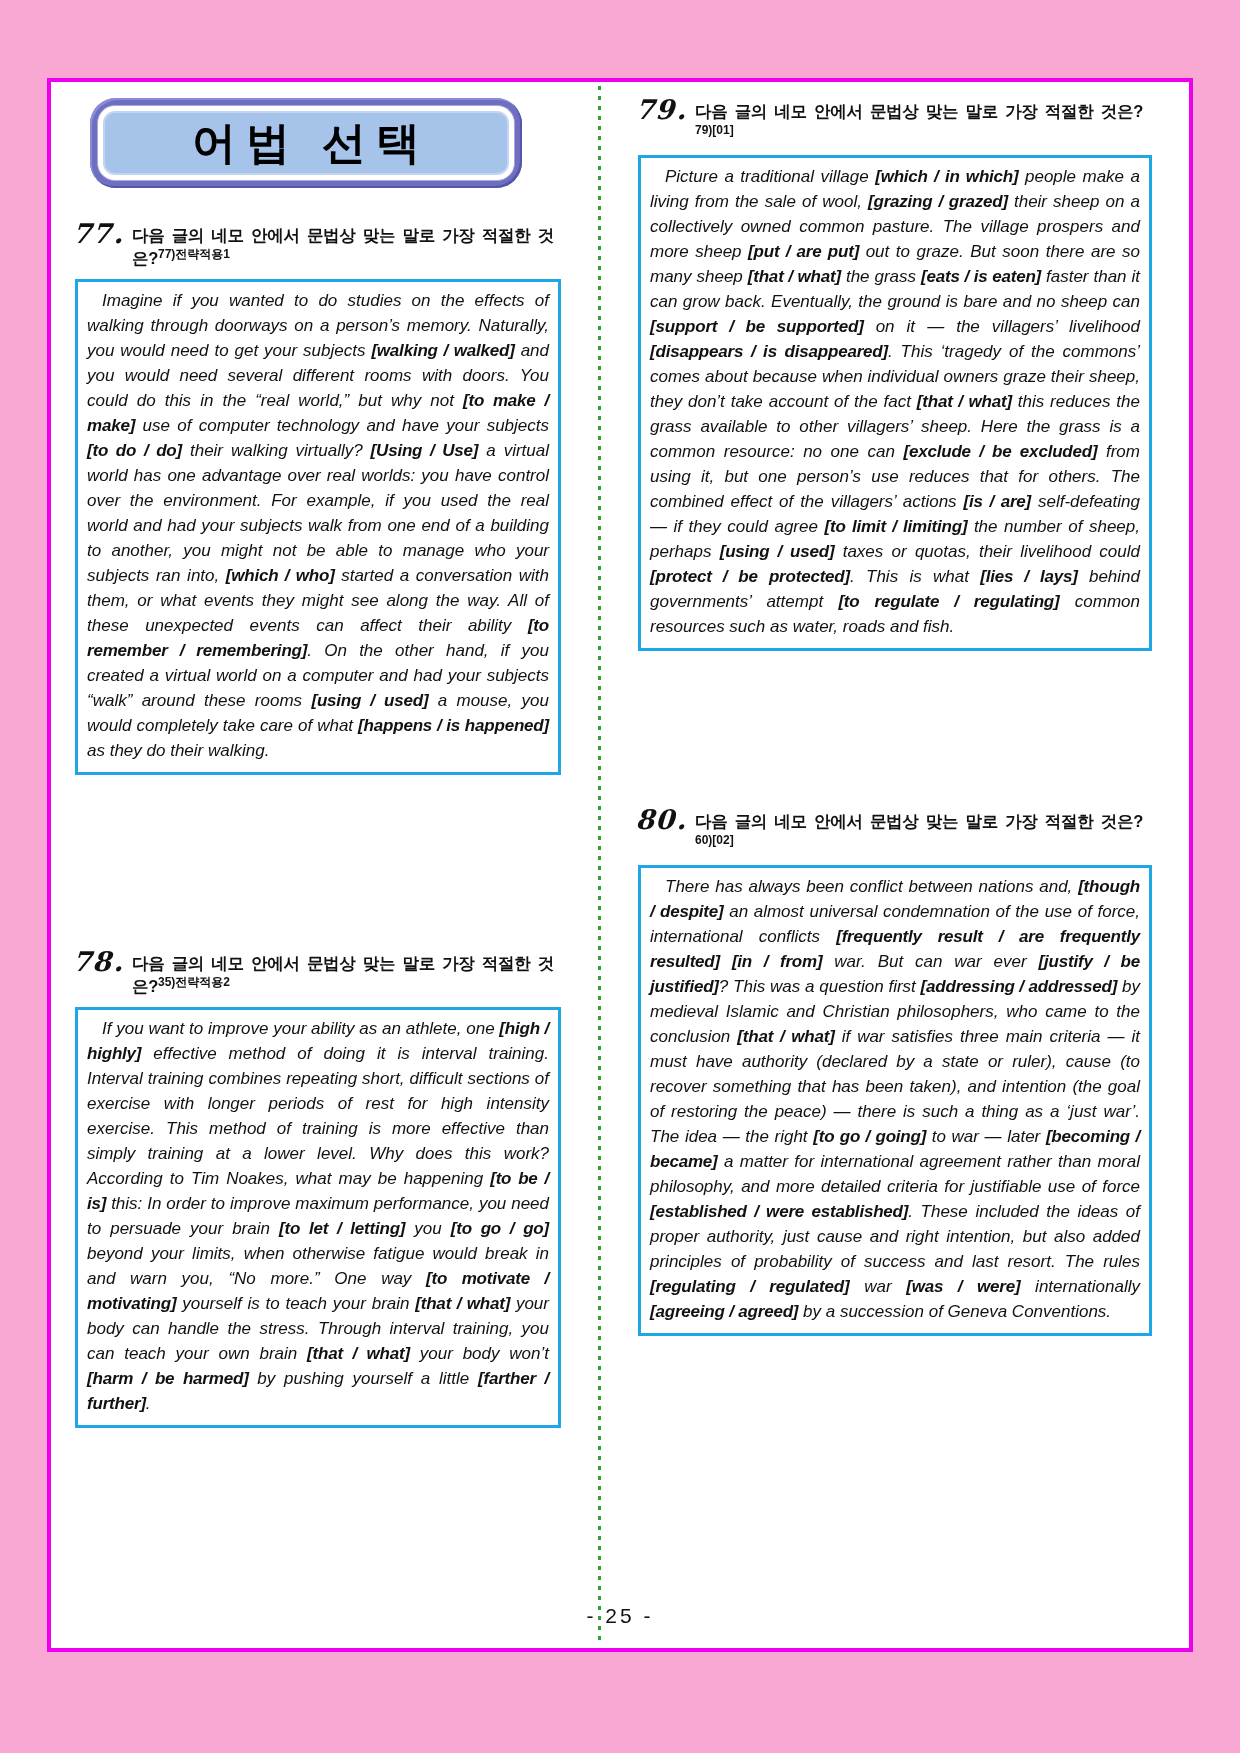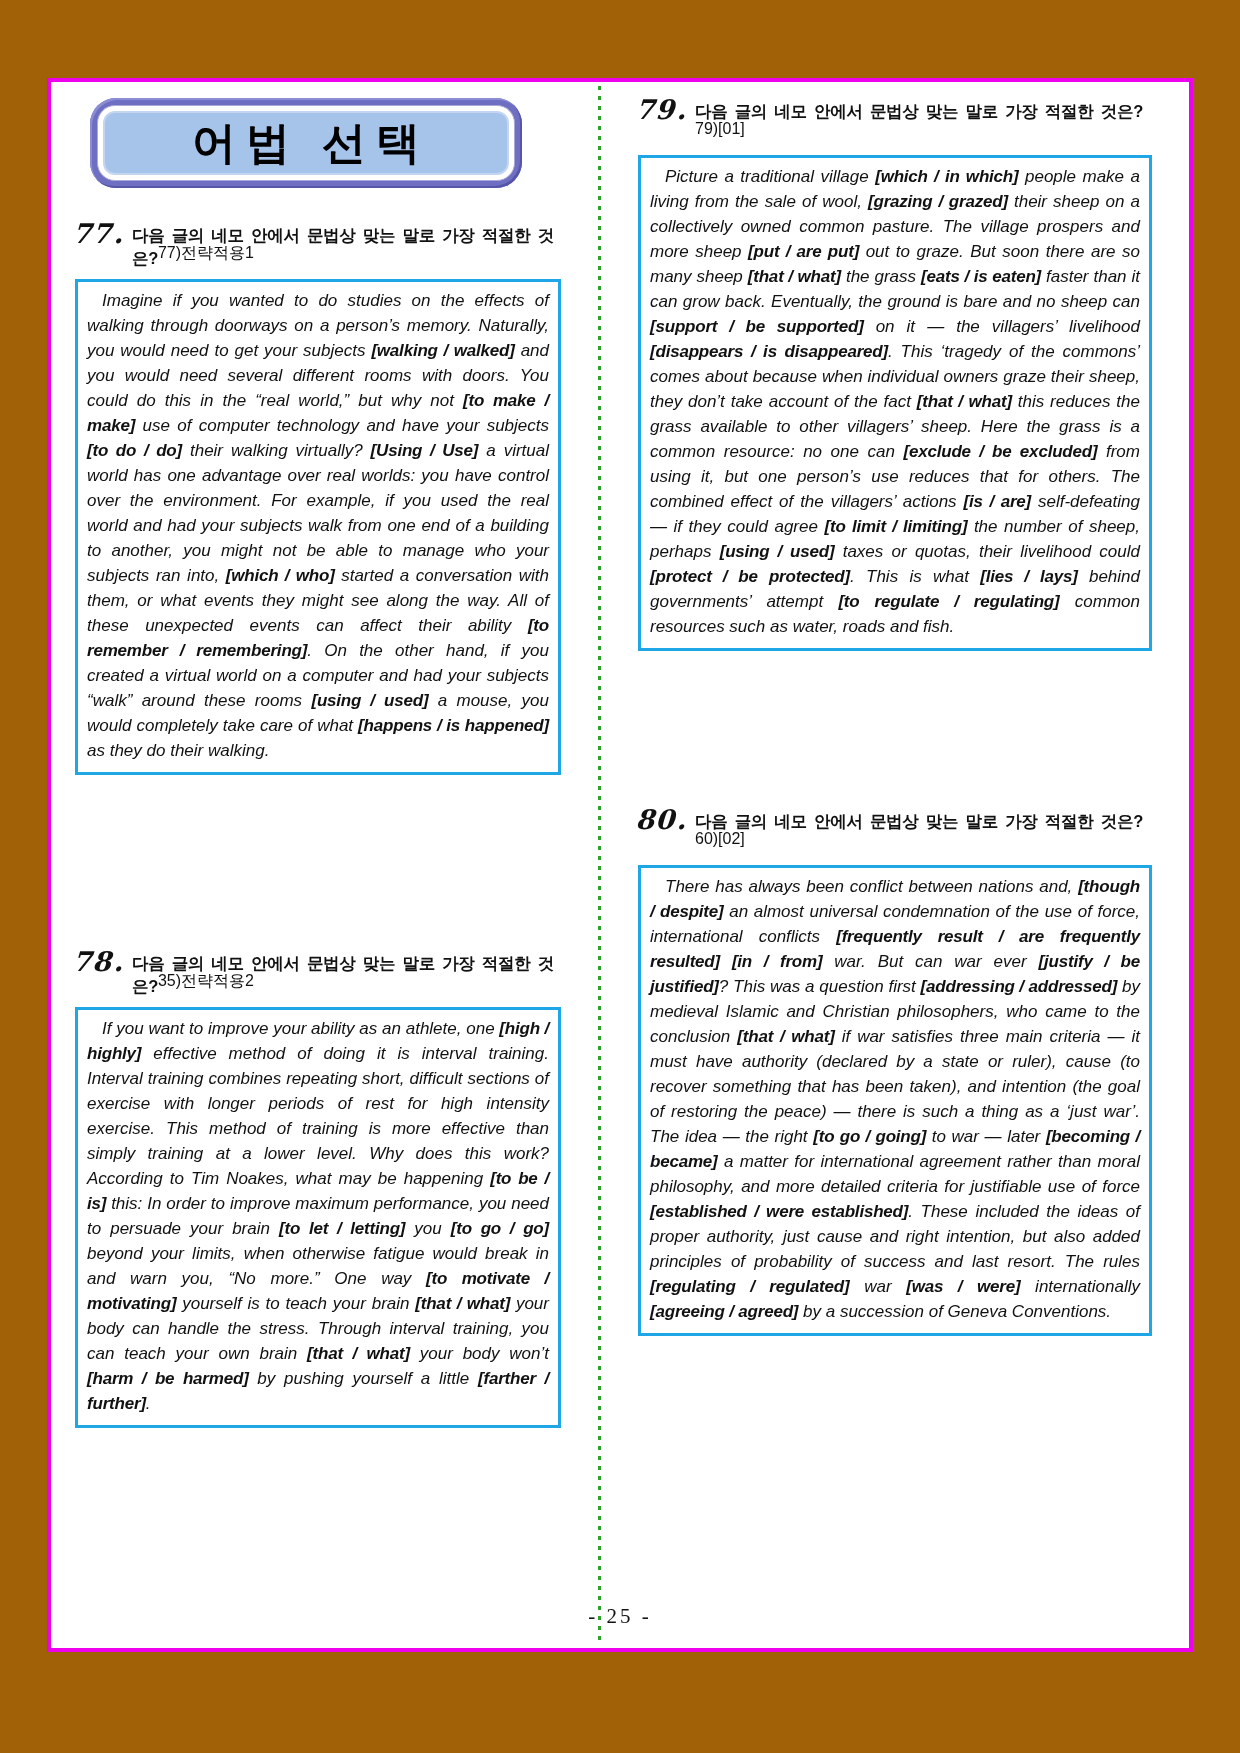--- a/index.html
+++ b/index.html
@@ -7,21 +7,21 @@
     --passage-border:#1FA6E6;
     --divider-green:#2FA12F;
     --banner-border:#6E6EC2;
     --banner-fill:#A6C3E9;
   }
   *{margin:0;padding:0;box-sizing:border-box;}
   html,body{background:#ffffff;}
   .page{
     position:relative;
     width:1240px;height:1753px;
-    background:#a16207;
+    background:#f9a8d4;
     font-family:"Liberation Sans",sans-serif;
     color:#111;
     overflow:hidden;
   }
   .frame{
     position:absolute;left:47px;top:78px;
     width:1146px;height:1574px;
     border:4px solid var(--page-border);
     background:#fff;
   }
@@ -68,39 +68,39 @@
     font-size:27px;line-height:24px;
     transform:skewX(-6deg);
     letter-spacing:1px;
   }
   .q-prompt{
     font-size:16.5px;font-weight:700;line-height:1.4;
     letter-spacing:-0.3px;word-spacing:3px;
     padding-top:2px;
   }
   .q-tag{
-    font-size:16px;font-weight:400;
+    font-size:12px;font-weight:700;
     vertical-align:super;line-height:0;
     letter-spacing:0;word-spacing:0;
   }
   .passage{
     border:3px solid var(--passage-border);
     background:#fff;
     padding:6px 9px 9px 9px;
     font-size:17px;line-height:25px;
     text-align:justify;
     text-indent:15px;
     font-style:italic;
   }
   .passage b{font-weight:700;letter-spacing:-0.2px;}
   .page-number{
     position:absolute;left:0;right:0;top:1604px;
     text-align:center;
     font-size:21px;letter-spacing:3px;color:#111;
-    font-family:Liberation Serif, serif;
+    font-family:Liberation Sans, sans-serif;
   }
 </style>
 </head>
 <body>
 
 <div class="page">
   <div class="frame">
 
     <div class="divider"></div>
 

